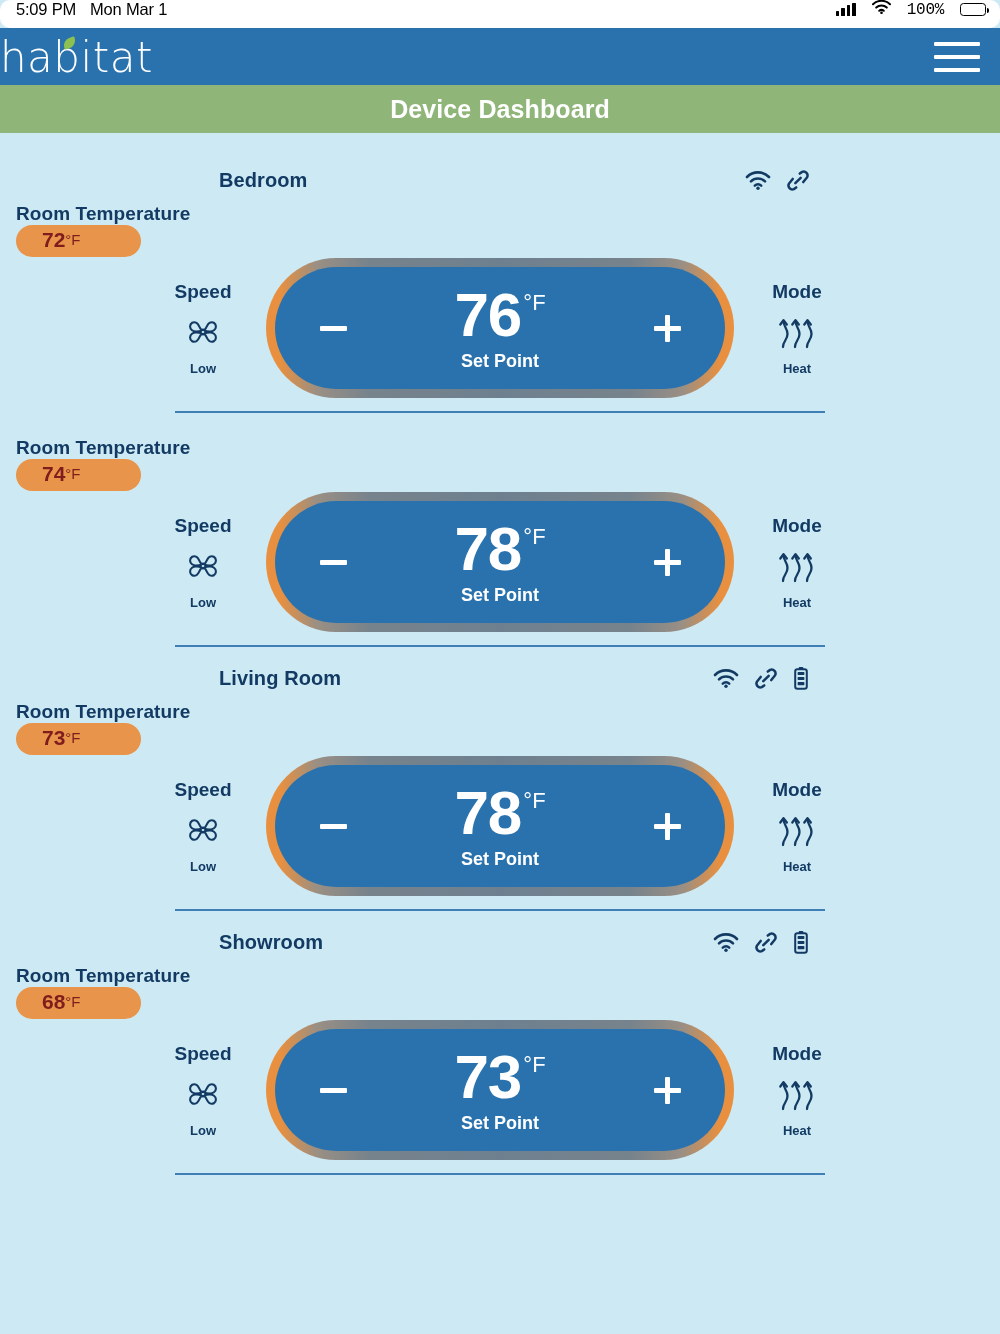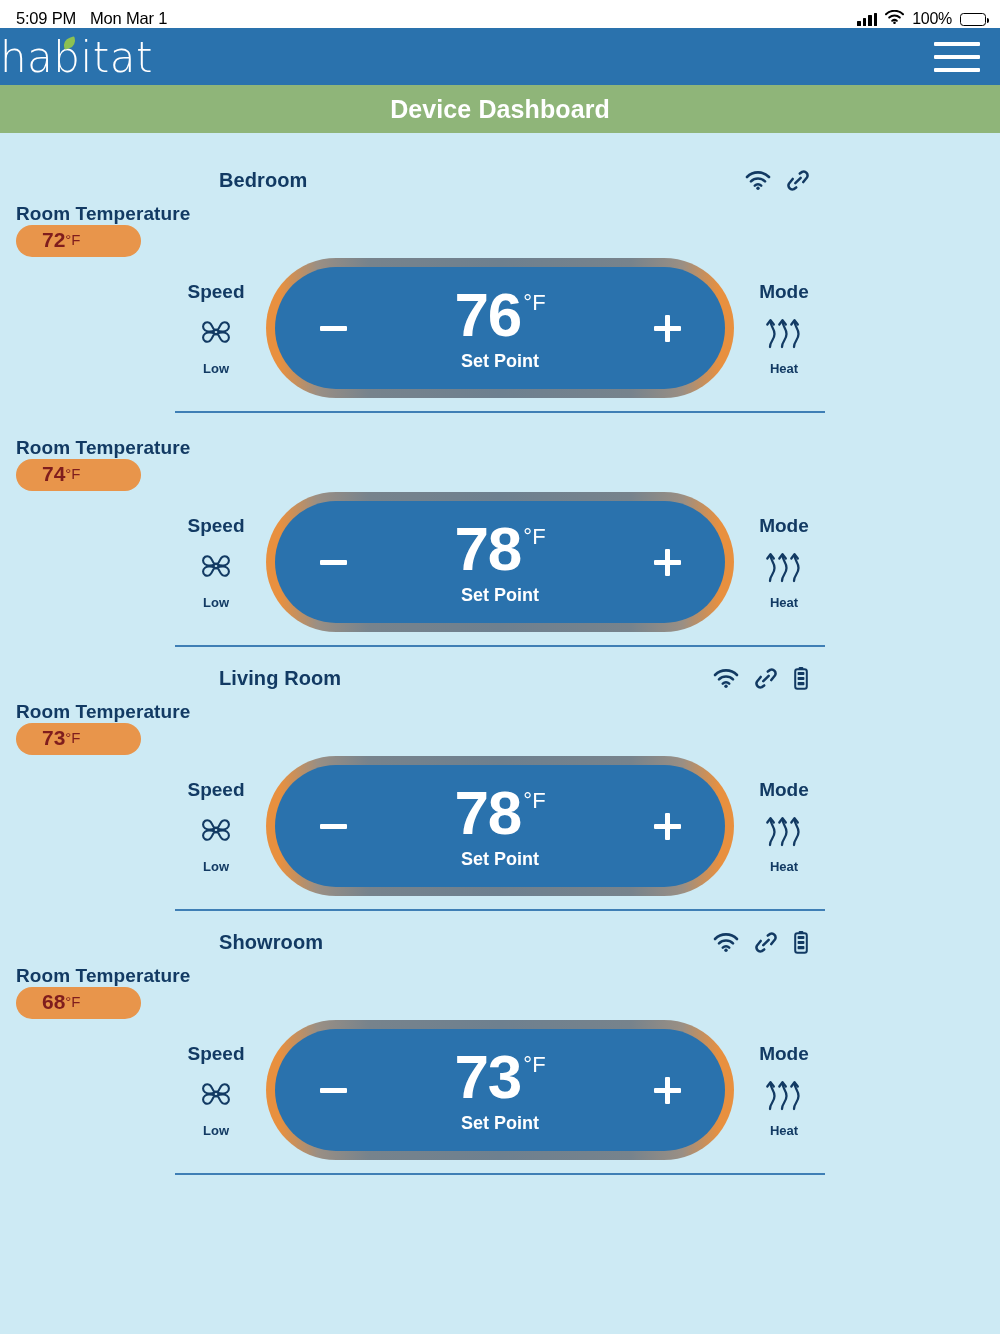--- a/index.html
+++ b/index.html
@@ -15,34 +15,36 @@
     font-family: "Liberation Sans", sans-serif;
     background: #cdeaf4;
     -webkit-font-smoothing: antialiased;
   }
 
   
   .status-bar {
     height: 28px;
     background: #ffffff;
     display: flex;
-    align-items: flex-end;
+    align-items: flex-start;
     padding: 0 14px 0 16px;
     font-size: 16px;
     color: #000;
     font-weight: 400;
+    border-radius: 10px;
   }
   .sb-left { display: flex; align-items: baseline; gap: 14px; }
   .sb-time { font-size: 16.5px; letter-spacing: -0.2px; }
   .sb-date { font-size: 16.5px; letter-spacing: -0.2px; }
   .sb-right {
     margin-left: auto;
     display: flex;
     align-items: center;
-    gap: 8px;
+    gap: 16px;
+    font-family: Liberation Mono, monospace;
   }
   .sb-pct { font-size: 16px; letter-spacing: -0.3px; }
 
   .signal-bars { display: flex; align-items: flex-end; gap: 2px; height: 13px; }
   .signal-bars i { display: block; width: 3.5px; background: #000; border-radius: 0.5px; }
   .signal-bars i:nth-child(1) { height: 5px; }
   .signal-bars i:nth-child(2) { height: 8px; }
   .signal-bars i:nth-child(3) { height: 11px; }
   .signal-bars i:nth-child(4) { height: 13px; }
 
@@ -176,21 +178,21 @@
     font-weight: 400;
     vertical-align: 2px;
   }
 
   
   .control-row {
     display: flex;
     align-items: center;
     justify-content: center;
     margin-top: 10px;
-    gap: 0;
+    gap: 13px;
   }
 
   .side-col {
     width: 118px;
     text-align: center;
     display: flex;
     flex-direction: column;
     align-items: center;
     gap: 9px;
     color: #123a63;

